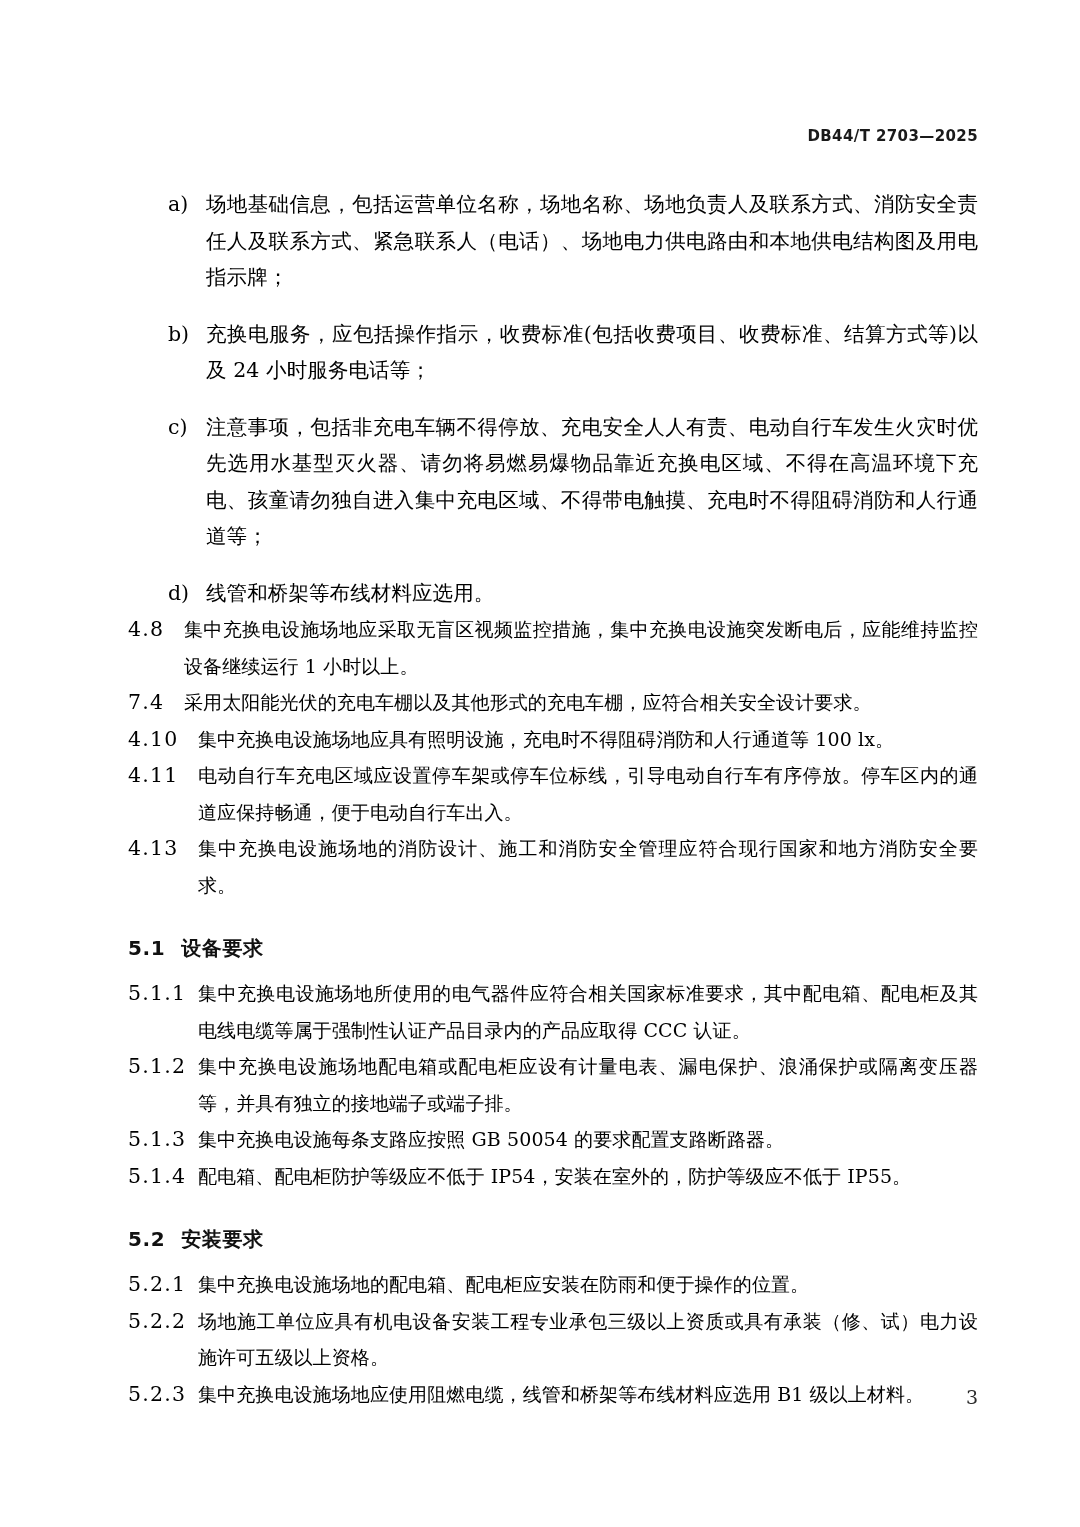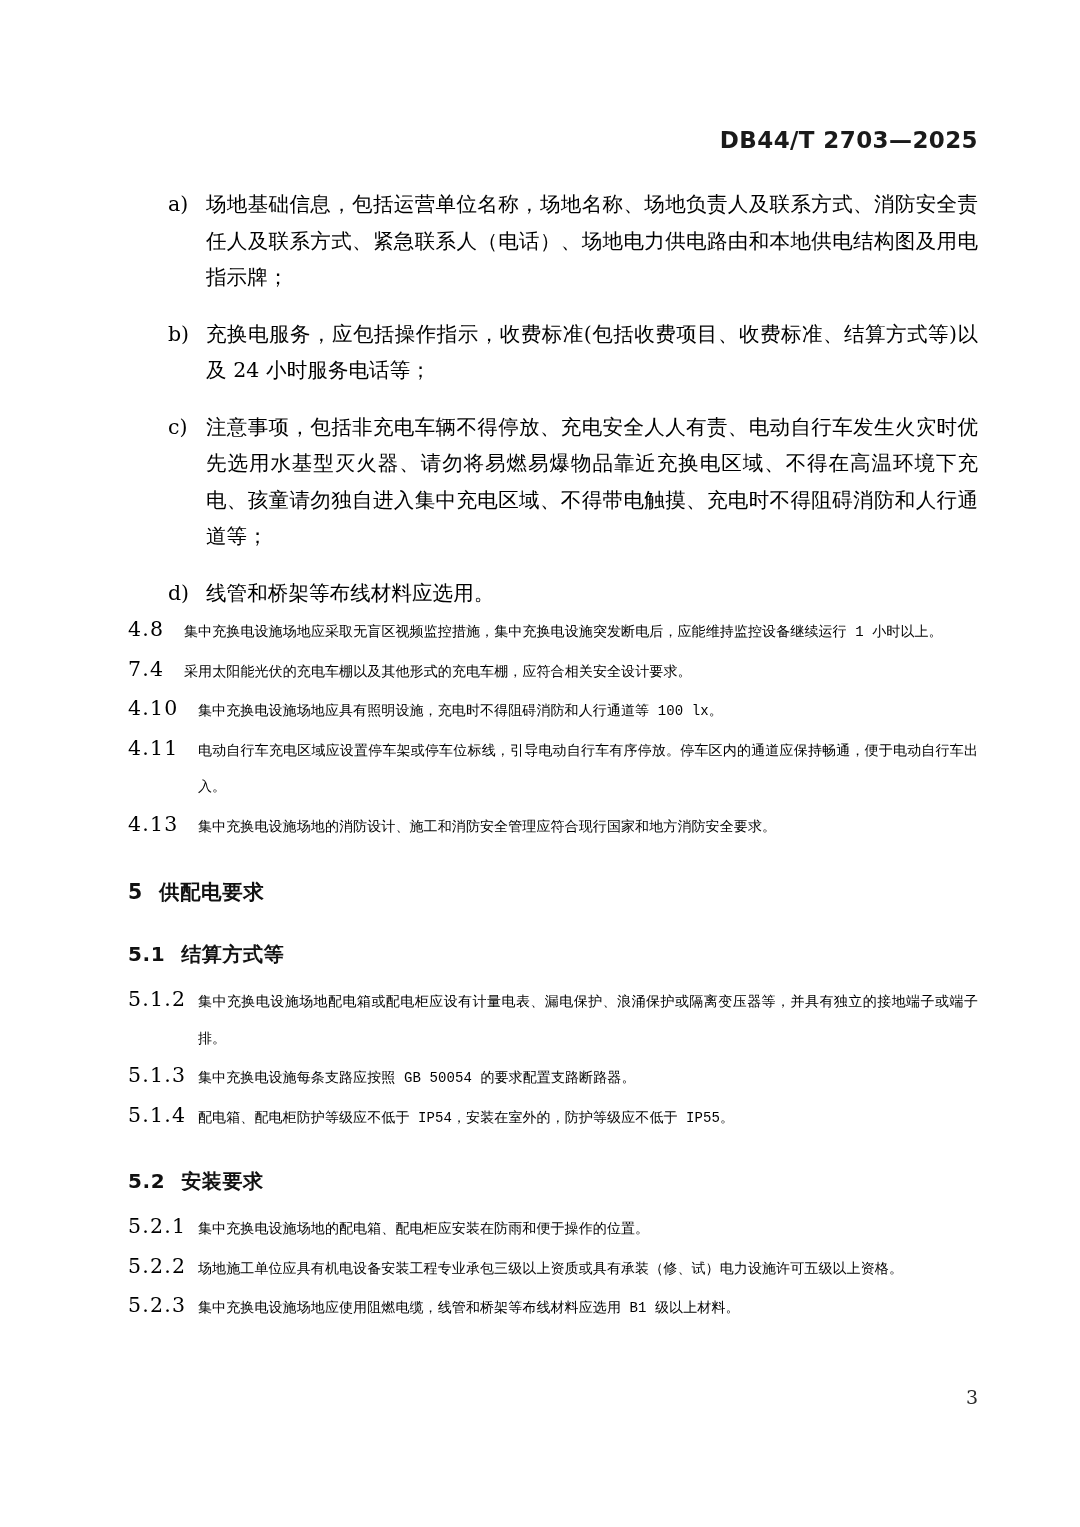--- a/index.html
+++ b/index.html
@@ -22,21 +22,21 @@
 
   
   #header {
     position: absolute;
     top: 127px;
     left: 100px;
     width: 878px;
     text-align: right;
     font-family: "DejaVu Sans", "Liberation Sans", sans-serif;
     font-weight: bold;
-    font-size: 23px;
+    font-size: 15px;
     letter-spacing: 0.4px;
     color: #1a1a1a;
   }
 
   
   #content {
     position: absolute;
     top: 166px;
     left: 128px;
     width: 850px;
@@ -50,26 +50,25 @@
   .clause .num {
     flex: 0 0 auto;
     min-width: 56px;
     font-size: 20.5px;
     line-height: 36.5px;
     letter-spacing: 1.2px;
     white-space: nowrap;
   }
   .clause .txt {
     flex: 1 1 auto;
-    font-size: 14px;
+    font-size: 19px;
     line-height: 36.5px;
     text-align: justify;
     text-justify: inter-character;
     letter-spacing: 0.1px;
-    font-family: Liberation Mono, monospace;
   }
   .clause.wide .num { min-width: 70px; }
 
   
   .alist {
     margin: 0;
     padding: 0;
     list-style: none;
   }
   .alist li {
@@ -168,29 +167,30 @@
     </div>
     <div class="clause wide">
       <span class="num">4.11</span>
       <span class="txt">电动自行车充电区域应设置停车架或停车位标线，引导电动自行车有序停放。停车区内的通道应保持畅通，便于电动自行车出入。</span>
     </div>
     <div class="clause wide">
       <span class="num">4.13</span>
       <span class="txt">集中充换电设施场地的消防设计、施工和消防安全管理应符合现行国家和地方消防安全要求。</span>
     </div>
 
-    <div class="h1">
-      <span class="hnum">5</span><span>供配电要求</span>
-    </div>
 
     <div class="h2">
-      <span class="hnum">5.1</span><span>结算方式等</span>
+      <span class="hnum">5.1</span><span>设备要求</span>
     </div>
     <div class="gap-before-clause"></div>
 
+    <div class="clause wide">
+      <span class="num">5.1.1</span>
+      <span class="txt">集中充换电设施场地所使用的电气器件应符合相关国家标准要求，其中配电箱、配电柜及其电线电缆等属于强制性认证产品目录内的产品应取得 CCC 认证。</span>
+    </div>
     <div class="clause wide">
       <span class="num">5.1.2</span>
       <span class="txt">集中充换电设施场地配电箱或配电柜应设有计量电表、漏电保护、浪涌保护或隔离变压器等，并具有独立的接地端子或端子排。</span>
     </div>
     <div class="clause wide">
       <span class="num">5.1.3</span>
       <span class="txt">集中充换电设施每条支路应按照 GB 50054 的要求配置支路断路器。</span>
     </div>
     <div class="clause wide">
       <span class="num">5.1.4</span>

